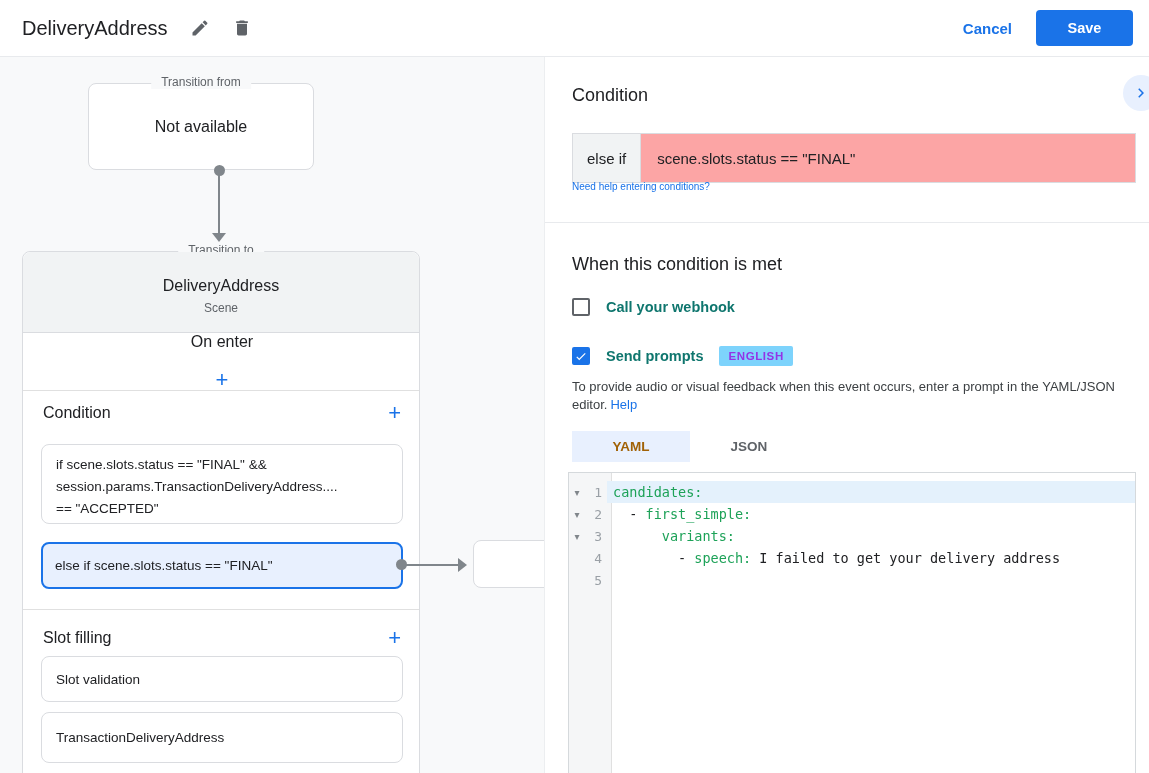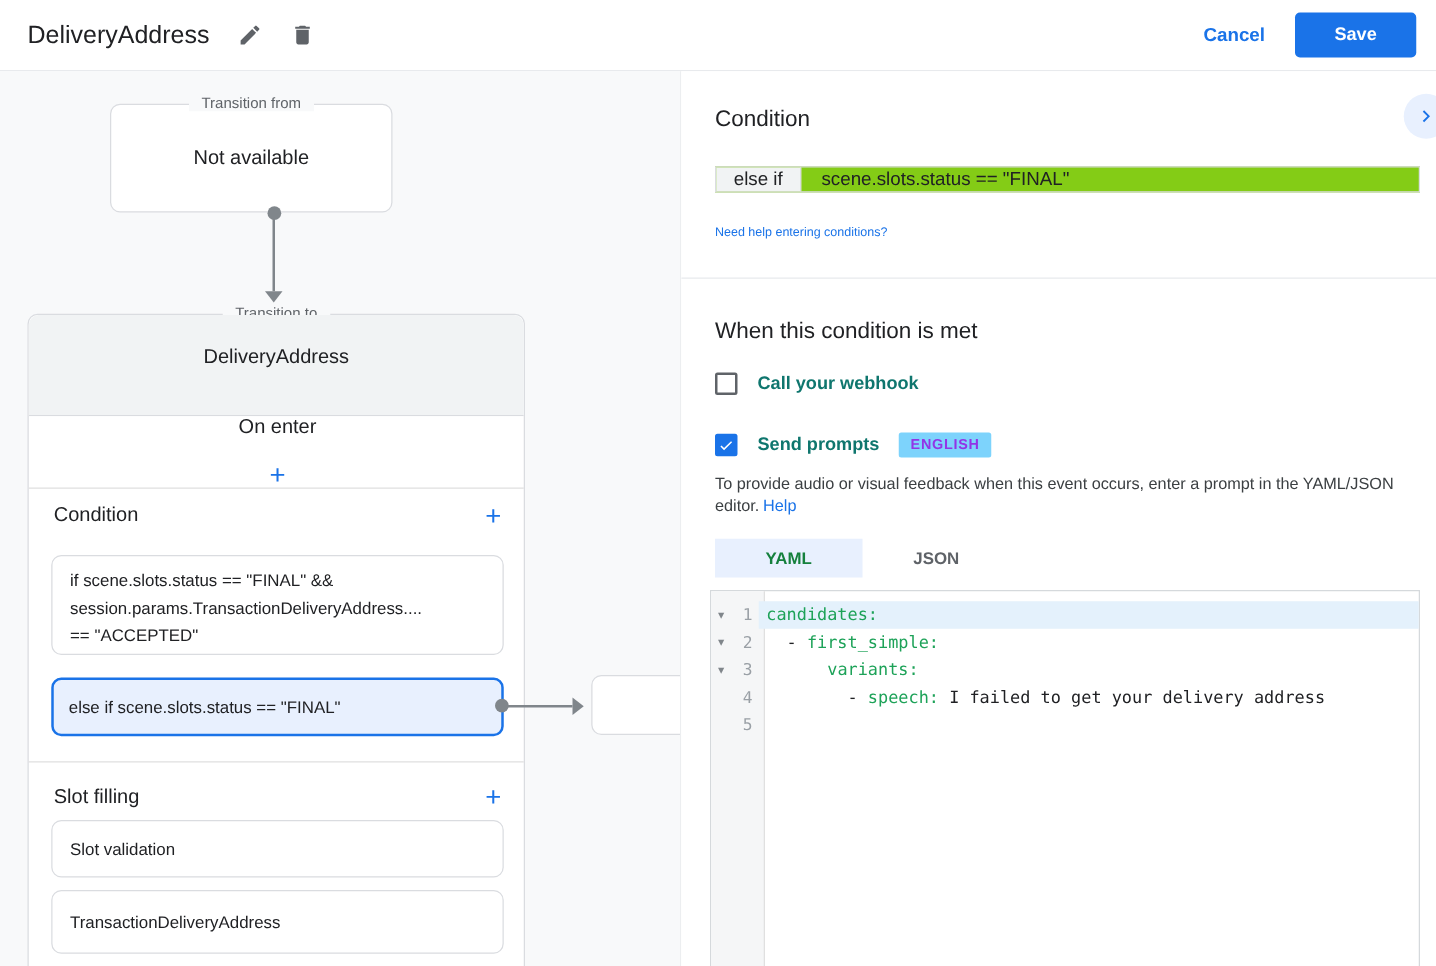--- a/index.html
+++ b/index.html
@@ -56,22 +56,22 @@
     display:flex; align-items:center; padding:0 12px; }
   .chip-slot1 { top:404px; height:46px; display:flex; align-items:center; padding:0 14px; }
   .chip-slot2 { top:460px; height:51px; display:flex; align-items:center; padding:0 14px; }
 
   
   .panel { position:absolute; left:545px; top:57px; width:604px; height:716px; background:#fff; overflow:hidden; }
   .panel-title { position:absolute; left:27px; top:28px; font-size:18px; font-weight:400; color:#202124; }
   .chev-btn { position:absolute; left:578px; top:18px; width:36px; height:36px; border-radius:50%;
     background:#e8f0fe; display:flex; align-items:center; justify-content:center; cursor:pointer; }
   .chev-btn svg { width:18px; height:18px; fill:#1a73e8; }
-  .cond-row { position:absolute; left:27px; top:76px; width:564px; height:21px;
-    border:1px solid #dadce0; display:flex; align-items:stretch; background:#84cc16; }
+  .cond-row { position:absolute; left:27px; top:76px; width:564px; height:50px;
+    border:1px solid #dadce0; display:flex; align-items:stretch; background:#fca5a5; }
   .cond-op { background:#f1f3f4; border-right:1px solid #dadce0; padding:0 14px; display:flex;
     align-items:center; font-size:15px; color:#202124; }
   .cond-val { flex:1; padding:0 16px; display:flex; align-items:center; font-size:15px; color:#202124; }
   .help-link { position:absolute; left:27px; top:124px; font-size:10px; color:#1a73e8; cursor:pointer; }
   .panel-divider { position:absolute; left:0; top:165px; width:100%; border-bottom:1px solid #e8eaed; }
   .when-title { position:absolute; left:27px; top:197px; font-size:18px; font-weight:400; color:#202124; }
   .check-row { position:absolute; left:27px; display:flex; align-items:center; }
   .cbox { width:18px; height:18px; border:2px solid #5f6368; border-radius:2px; background:#fff;
     margin-right:16px; cursor:pointer; flex:none; }
   .cbox.checked { background:#1a73e8; border-color:#1a73e8; display:flex; align-items:center; justify-content:center; }
@@ -79,21 +79,21 @@
   .check-label { font-size:14.5px; font-weight:bold; color:#0f766e; }
   .lang-badge { margin-left:16px; background:#7dd3fc; color:#9334e6; font-size:11.5px; font-weight:bold;
     letter-spacing:0.6px; padding:4px 9px; border-radius:2px; }
   .hint { position:absolute; left:27px; top:321px; width:580px; font-size:13px; line-height:17.5px;
     color:#3c4043; }
   .hint .hint-text { white-space:pre-line; }
   .hint a { color:#1a73e8; text-decoration:none; cursor:pointer; margin-left:3px; }
   .tabs { position:absolute; left:27px; top:374px; display:flex; }
   .tab { width:118px; height:31px; display:flex; align-items:center; justify-content:center;
     font-size:13.5px; font-weight:bold; color:#5f6368; cursor:pointer; }
-  .tab.active { background:#e8f0fe; color:#15803d; }
+  .tab.active { background:#e8f0fe; color:#a16207; }
   .editor { position:absolute; left:23px; top:415px; width:568px; height:310px;
     border:1px solid #d5d9dc; background:#fff; }
   .gutter-bg { position:absolute; left:0; top:0; width:43px; height:100%; background:#f5f6f7;
     border-right:1px solid #e0e0e0; }
   .code-lines { position:absolute; left:0; top:8px; width:100%; }
   .code-row { display:flex; height:22px; align-items:center; }
   .fold { width:16px; text-align:center; color:#80868b; font-size:10px; cursor:pointer; }
   .lnum { width:22px; text-align:right; padding-right:5px; color:#9aa0a6; font-size:13px;
     font-family:"DejaVu Sans Mono", monospace; }
   .ltext { flex:1; padding-left:6px; white-space:pre; font-size:13.5px; height:22px; line-height:22px;
@@ -130,20 +130,21 @@
       <span class="boxtext">Not available</span>
     </div>
     <div class="conn-dot" style="left:214px; top:108px;"></div>
     <div class="vline"></div>
     <div class="arrow-down"></div>
 
     <div class="scene-card">
       <span class="legend">Transition to</span>
       <div class="card-header">
         <div class="card-title">DeliveryAddress</div>
+        <div class="card-sub">Scene</div>
       </div>
 
       <div class="row-onenter row-flex">
         <span class="sec-label">On enter</span>
         <span class="plus">+</span>
       </div>
 
       <div class="sec-cond-head row-flex">
         <span class="sec-label">Condition</span>
         <span class="plus">+</span>

